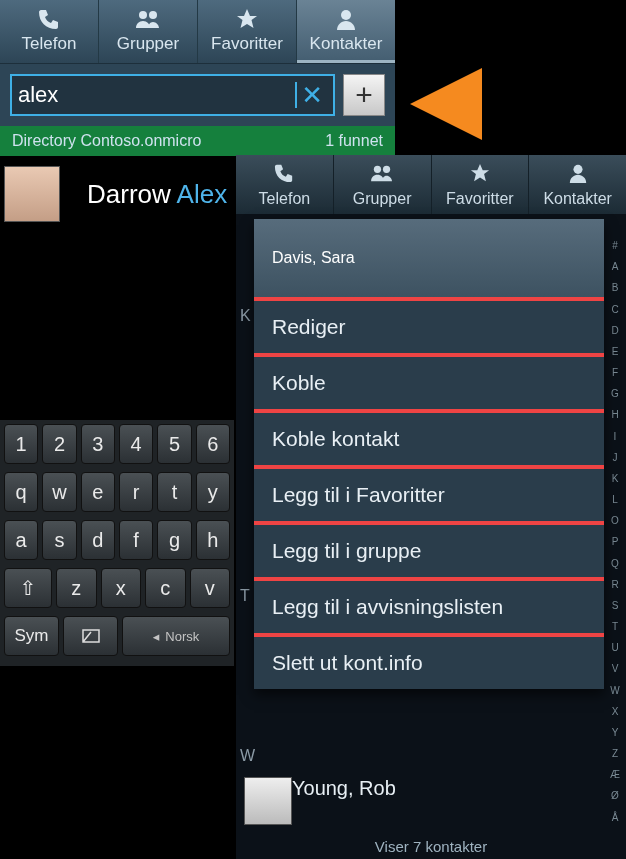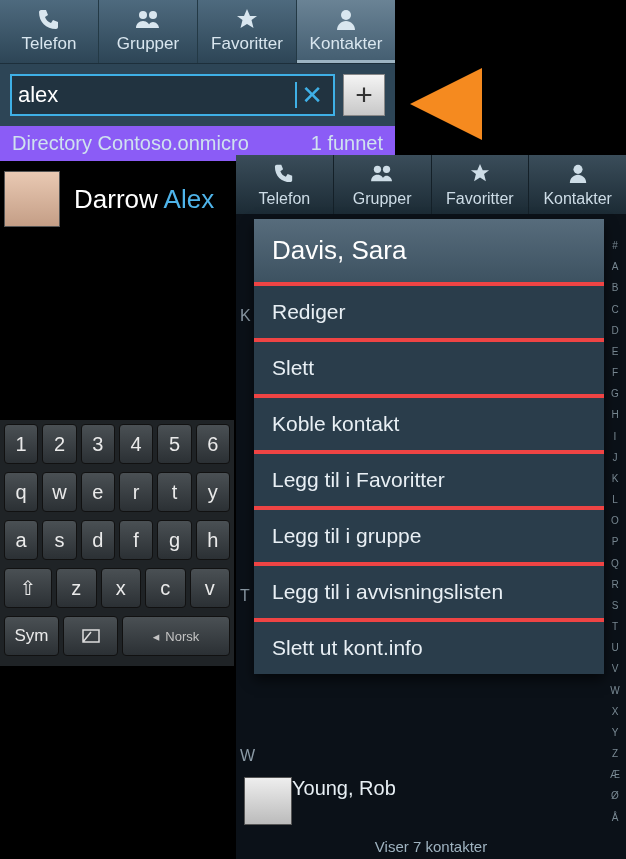--- a/index.html
+++ b/index.html
@@ -13,22 +13,22 @@
     .tabA.active{ background:linear-gradient(#6a8395,#455f72); border-bottom:3px solid #9db4c2; }
     .tabIcon svg{ display:block; }
 
     .searchrow{ display:flex; align-items:center; gap:8px; background:#2d4556; padding:10px; }
     .searchbox{ flex:1; display:flex; align-items:center; background:#213340; border:2px solid #3fb0e6; height:42px; padding:0 6px; color:#fff; font-size:22px; }
     .searchbox span.val{ flex:1; }
     .cursor{ display:inline-block; width:2px; height:26px; background:#3fb0e6; margin-left:1px; vertical-align:middle; }
     .clearX{ font-size:26px; color:#3fb0e6; padding:0 4px; }
     .addBtn{ width:42px; height:42px; background:linear-gradient(#f4f4f4,#c8c8c8); border:1px solid #888; display:flex; align-items:center; justify-content:center; font-size:30px; color:#333; }
 
-    .directoryrow{ display:flex; justify-content:space-between; color:#cfe2ef; font-size:20px; padding:6px 12px; background:#8b5cf6; }
-    .contactRow{ display:flex; align-items:center; gap:14px; background:#000; padding:10px 8px 20px 4px; }
+    .directoryrow{ display:flex; justify-content:space-between; color:#cfe2ef; font-size:16px; padding:6px 12px; background:#15803d; }
+    .contactRow{ display:flex; align-items:center; gap:27px; background:#000; padding:10px 8px 20px 4px; }
     .avatar{ width:56px; height:56px; background:linear-gradient(#e9c9b3,#c49e86); border:1px solid #555; }
     .cname{ font-size:26px; color:#fff; }
     .cname .hl{ color:#4fb4ea; }
 
     
     .keyboard{ position:absolute; left:0; top:420px; width:234px; background:#1f2326; padding:0 0 6px 0; }
     .krow{ display:flex; gap:4px; padding:4px 4px; }
     .key{ background:linear-gradient(#4a5054,#2b3034); border:1px solid #111; color:#eaeaea; font-size:20px; height:40px; display:flex; align-items:center; justify-content:center; border-radius:4px; }
     .key.num{ flex:1; }
     .key.ch{ flex:1; }
@@ -39,21 +39,21 @@
     
     .arrow{ position:absolute; top:68px; left:410px; width:0; height:0; border-top:36px solid transparent; border-bottom:36px solid transparent; border-right:72px solid #f58a1f; }
 
     
     .screenB{ position:absolute; top:155px; left:236px; width:390px; height:704px; background:#0b1118; }
     .tabbarB{ display:flex; background:linear-gradient(#3a4d5a,#1c2b35); }
     .tabB{ flex:1; text-align:center; padding:8px 0 6px; color:#cedde7; font-size:16px; border-right:1px solid #142028; display:flex; flex-direction:column; align-items:center; gap:3px; }
     .tabB:last-child{ border-right:none; }
 
     .menubox{ position:absolute; top:64px; left:18px; width:350px; background:#2a3d4b; box-shadow:0 6px 12px rgba(0,0,0,.6); }
-    .menuTitle{ background:linear-gradient(#576c7c,#3d5261); color:#fff; font-size:26px; padding:16px 18px; }
+    .menuTitle{ background:linear-gradient(#576c7c,#3d5261); color:#fff; font-size:16px; padding:30px 18px; }
     .menuItem{ color:#e8eff4; font-size:21px; padding:14px 18px; border-top:4px solid #ef4444; }
     .indexbar{ position:absolute; right:2px; top:80px; bottom:30px; width:18px; color:#7a8a94; font-size:10px; line-height:14px; text-align:center; display:flex; flex-direction:column; justify-content:space-between; padding:4px 0; }
     .youngRow{ position:absolute; bottom:34px; left:8px; display:flex; align-items:flex-start; color:#e8eff4; font-size:20px; }
     .youngRow .av{ width:48px; height:48px; background:linear-gradient(#eee,#bbb); border:1px solid #555; }
     .footer{ position:absolute; bottom:4px; left:0; right:0; text-align:center; color:#9fb3c0; font-size:15px; }
 
     
     .peek{ position:absolute; color:#8b9aa5; font-size:16px; left:4px; }
   </style>
 </head>
@@ -237,20 +237,20 @@
     <span>Y</span>
     <span>Z</span>
     <span>Æ</span>
     <span>Ø</span>
     <span>Å</span>
   </div>
 
   <div class="menubox">
     <div class="menuTitle">Davis, Sara</div>
     <div class="menuItem">Rediger</div>
-    <div class="menuItem">Slett</div>
+    <div class="menuItem">Koble</div>
     <div class="menuItem">Koble kontakt</div>
     <div class="menuItem">Legg til i Favoritter</div>
     <div class="menuItem">Legg til i gruppe</div>
     <div class="menuItem">Legg til i avvisningslisten</div>
     <div class="menuItem">Slett ut kont.info</div>
   </div>
 </div>
 
 </body></html>

